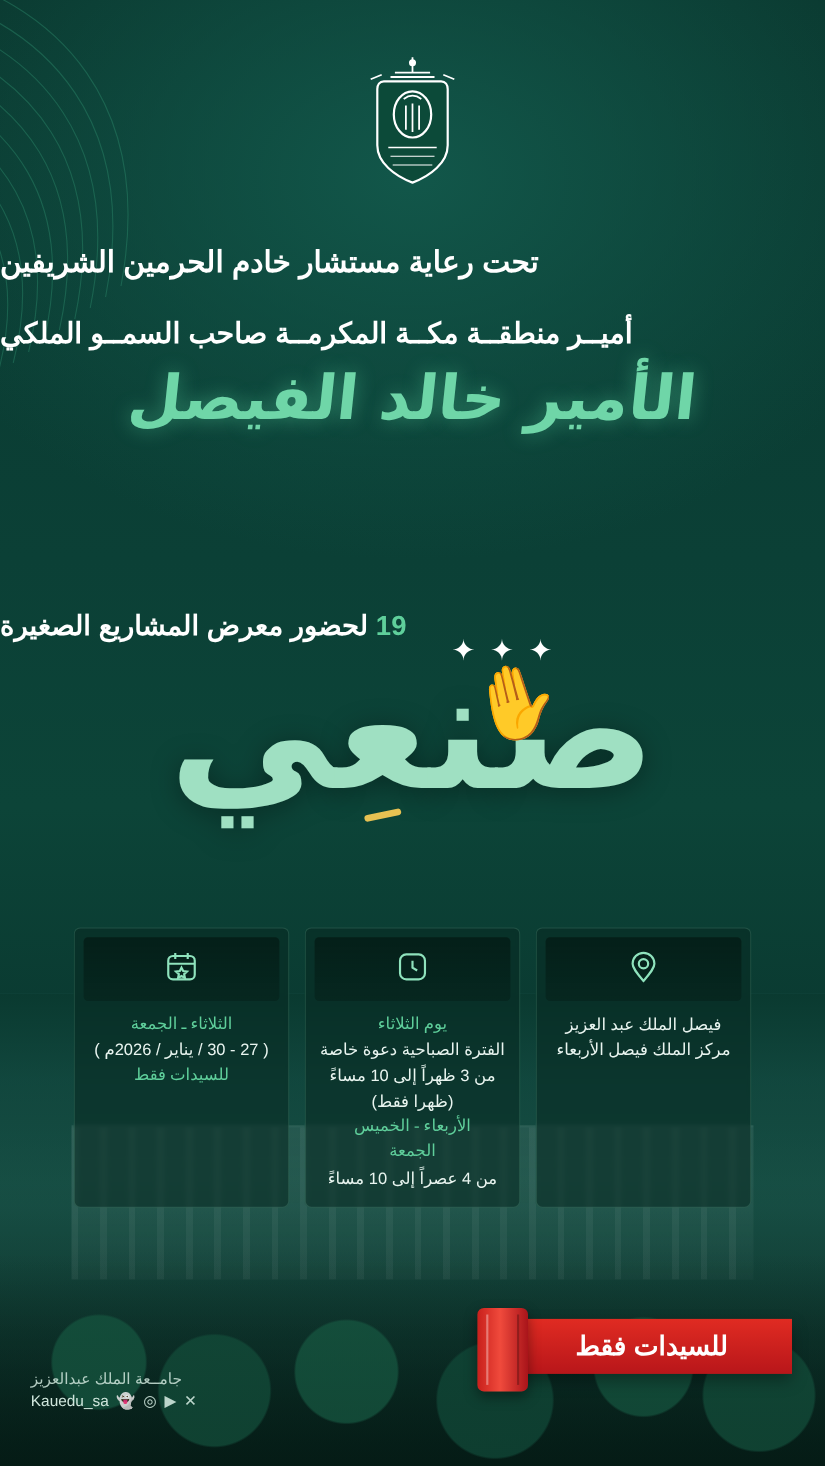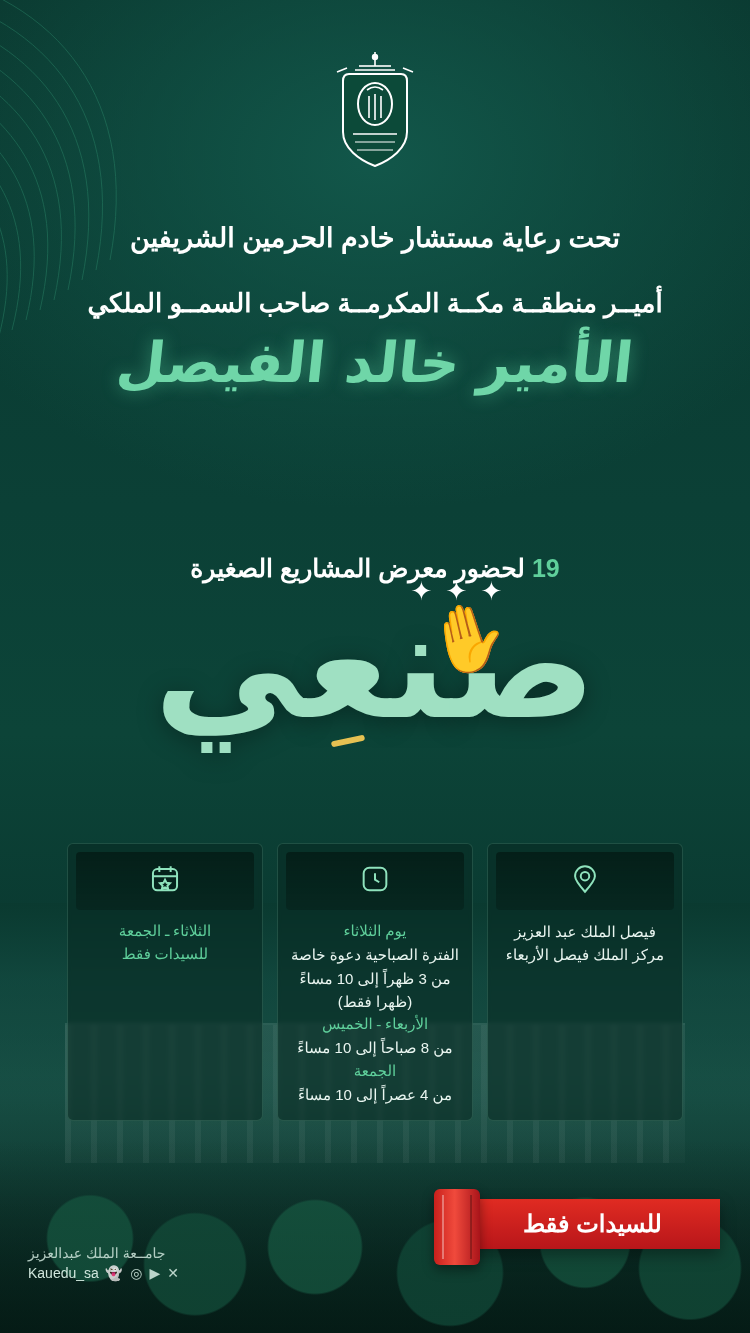--- a/index.html
+++ b/index.html
@@ -53,21 +53,21 @@
   .building:before{
     content:""; position:absolute; inset:0;
     background: repeating-linear-gradient(90deg, rgba(255,255,255,.05) 0 6px, rgba(0,0,0,0) 6px 26px);
   }
 
   
   .logo-wrap { position:absolute; top:48px; left:50%; transform:translateX(-50%); text-align:center; }
   .logo-shield { width: 92px; height: 124px; }
 
   
-  .head { position:absolute; left:0; right:0; text-align:center; color:#fff; }
+  .head { position:absolute; left:0; right:0; text-align:left; color:#fff; }
   .line1 { top:222px; font-size:27px; font-weight:bold; letter-spacing:.2px; }
   .line2 { top:288px; font-size:26px; font-weight:bold; letter-spacing:2px; }
 
   .prince {
     position:absolute; top:330px; left:0; right:0; text-align:center;
     font-family: "DejaVu Sans", sans-serif;
     font-size:56px; font-weight:bold;
     color:#6fd6a8;
     text-shadow: 0 0 18px rgba(90,210,160,.45);
     letter-spacing: -4px;
@@ -228,36 +228,36 @@
             <rect x="4" y="4" width="16" height="16" rx="4"></rect>
             <path d="M12 8v4.5l3 1.8"></path>
           </svg>
         </span>
       </div>
       <p class="accent">يوم الثلاثاء</p>
       <p>الفترة الصباحية دعوة خاصة</p>
       <p>من 3 ظهراً إلى 10 مساءً</p>
       <p>(ظهرا فقط)</p>
       <p class="accent">الأربعاء - الخميس</p>
-      <p>من 8 صباحاً إلى 10 مساءً</p>
       <p class="accent">الجمعة</p>
       <p>من 4 عصراً إلى 10 مساءً</p>
     </div>
 
     <div class="card">
       <div class="card-icon-bar">
         <span class="card-icon">
           <svg viewBox="0 0 24 24" fill="none" stroke="#8fe3bd" stroke-width="1.4">
             <rect x="3.5" y="5" width="17" height="15" rx="3"></rect>
             <path d="M8 3v4M16 3v4M3.5 10h17"></path>
             <path d="M12 12.5l1.1 2.2 2.4.3-1.8 1.7.5 2.4-2.2-1.2-2.2 1.2.5-2.4-1.8-1.7 2.4-.3z"></path>
           </svg>
         </span>
       </div>
       <p class="accent">الثلاثاء ـ الجمعة</p>
+      <p>( 27 - 30 / يناير / 2026م )</p>
       <p class="accent">للسيدات فقط</p>
     </div>
   </div>
 
   <div class="ribbon-wrap">
     <div class="ribbon-body">للسيدات فقط</div>
     <div class="ribbon-roll"></div>
   </div>
 
   <div class="footer">

